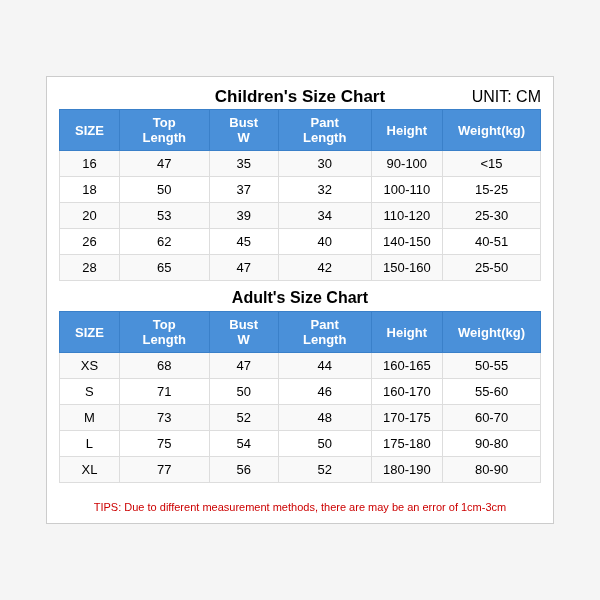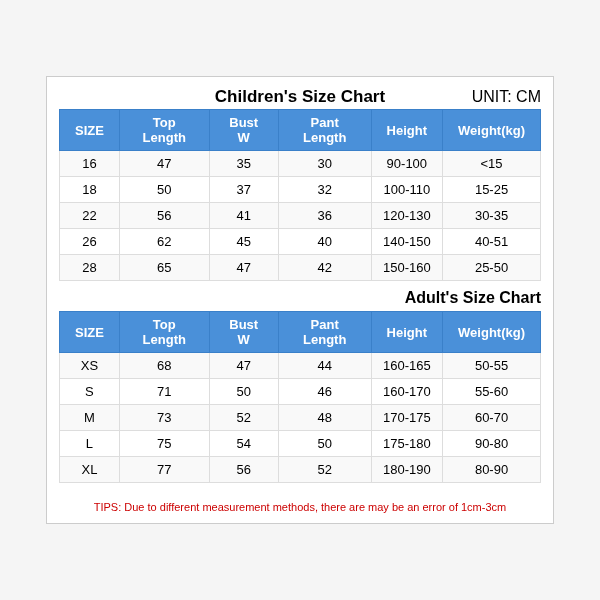--- a/index.html
+++ b/index.html
@@ -57,21 +57,21 @@
     table tbody tr:nth-child(odd) {
       background: #f9f9f9;
     }
     table tbody tr:nth-child(even) {
       background: #ffffff;
     }
     table tbody td:first-child {
       font-weight: normal;
     }
     .section-title {
-      text-align: right;
+      text-align: center;
       font-size: 16px;
       font-weight: bold;
       margin: 8px 0 4px 0;
     }
     .tips {
       text-align: center;
       font-size: 11px;
       color: #cc0000;
       margin-top: 18px;
     }
@@ -108,26 +108,26 @@
         </tr>
         <tr>
           <td>18</td>
           <td>50</td>
           <td>37</td>
           <td>32</td>
           <td>100-110</td>
           <td>15-25</td>
         </tr>
         <tr>
-          <td>22</td>
-          <td>56</td>
-          <td>41</td>
-          <td>36</td>
-          <td>120-130</td>
-          <td>30-35</td>
+          <td>20</td>
+          <td>53</td>
+          <td>39</td>
+          <td>34</td>
+          <td>110-120</td>
+          <td>25-30</td>
         </tr>
         <tr>
           <td>26</td>
           <td>62</td>
           <td>45</td>
           <td>40</td>
           <td>140-150</td>
           <td>40-51</td>
         </tr>
         <tr>

